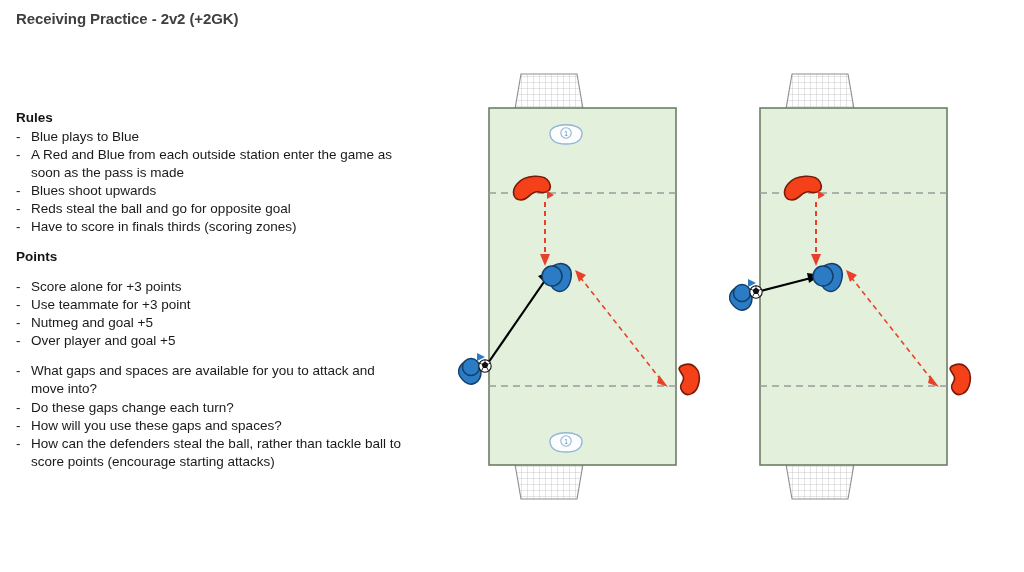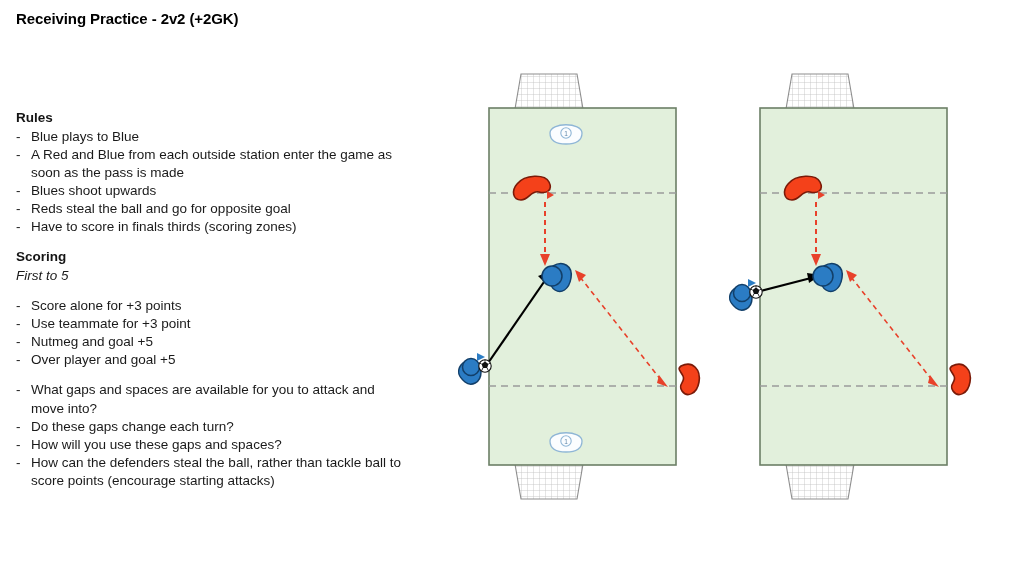--- a/index.html
+++ b/index.html
@@ -18,21 +18,21 @@
   }
 
   
   #slide-title {
     position: absolute;
     left: 16px;
     top: 10px;
     font-size: 15px;
     font-weight: bold;
     letter-spacing: -0.1px;
-    color: #000000;
+    color: #404040;
   }
 
   #text-column {
     position: absolute;
     left: 16px;
     top: 76px;
     width: 392px;
     margin-top: 33px;
   }
 
@@ -109,22 +109,21 @@
       <span class="bullet-dash">-</span>
       <span class="bullet-text">Reds steal the ball and go for opposite goal</span>
     </div>
     <div class="bullet-row">
       <span class="bullet-dash">-</span>
       <span class="bullet-text">Have to score in finals thirds (scoring zones)</span>
     </div>
   </div>
 
   <div class="section">
-    <div class="section-heading">Scoring</div>
-    <div class="plain-line italic">First to 5</div>
+    <div class="section-heading">Points</div>
   </div>
 
   <div class="section">
     <div class="bullet-row">
       <span class="bullet-dash">-</span>
       <span class="bullet-text">Score alone for +3 points</span>
     </div>
     <div class="bullet-row">
       <span class="bullet-dash">-</span>
       <span class="bullet-text">Use teammate for +3 point</span>

